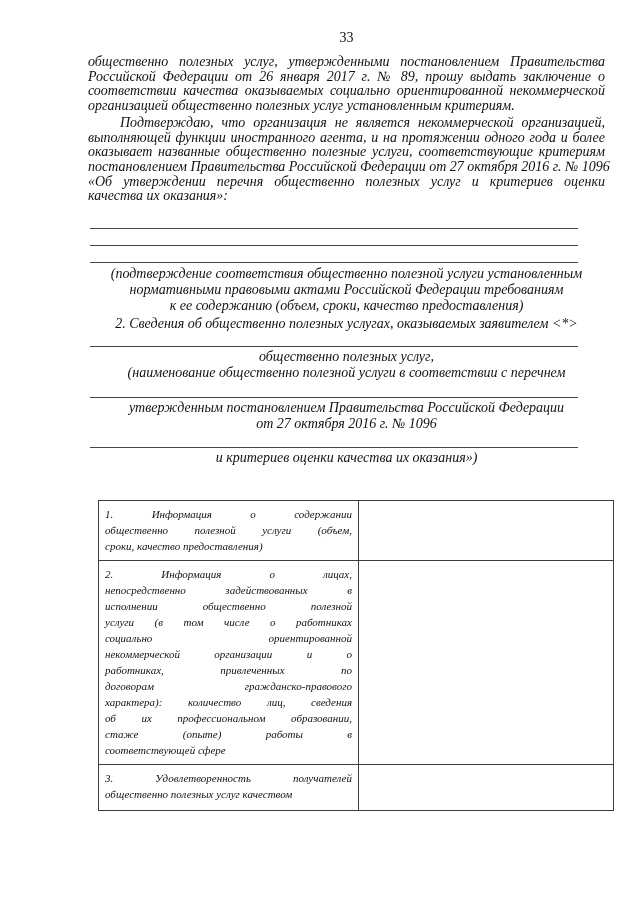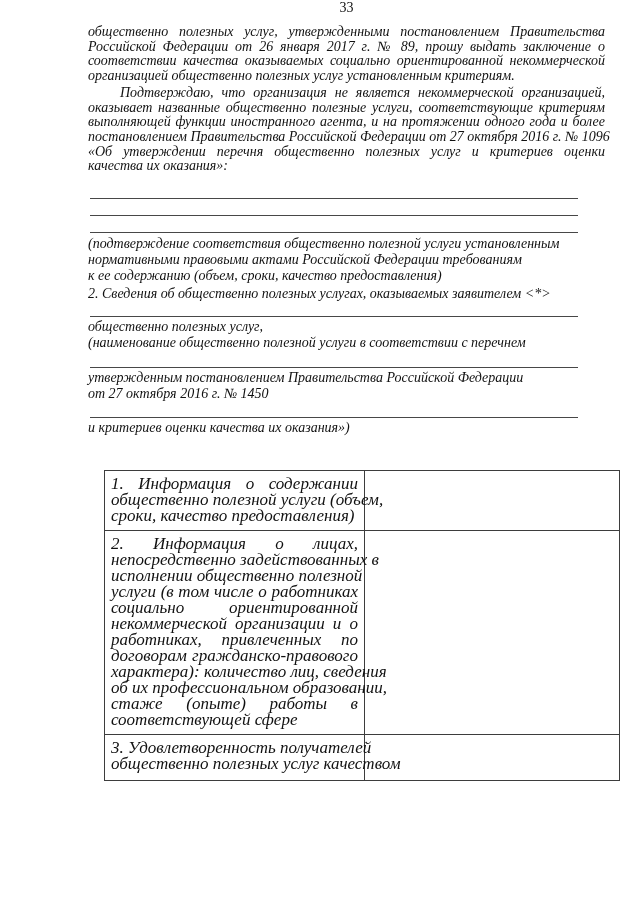--- a/index.html
+++ b/index.html
@@ -11,62 +11,63 @@
     position: relative;
     width: 640px;
     height: 904px;
     background: #ffffff;
     color: #111111;
     font-family: "Liberation Serif", "DejaVu Serif", serif;
     font-size: 14px;
     overflow: hidden;
   }
   .page-number {
+    padding-top: 30px;
     width: 517px;
     margin-left: 88px;
     text-align: center;
     line-height: 15px;
   }
   .content {
     margin-left: 88px;
     width: 517px;
     font-style: italic;
   }
   .para { margin-top: 10px; line-height: 14.7px; }
   .para + .para { margin-top: 2px; }
   .jl {
     text-align: justify;
     text-align-last: justify;
     white-space: nowrap;
   }
   .jl.last { text-align-last: left; }
   .indent-first .jl:first-child { text-indent: 32px; }
-  .cl { text-align: left; white-space: nowrap; }
+  .cl { text-align: center; white-space: nowrap; }
 
   .fill-group { margin-top: 8px; }
   .blank {
     margin-left: 2px;
     width: 488px;
     height: 16px;
     border-bottom: 1px solid #474747;
   }
   .blank.short-a { height: 12px; }
   .blank.short-b { height: 14px; }
   .blank.short-c { height: 13px; }
 
   .caption { margin-top: 3px; line-height: 16px; }
   .caption-tight { margin-top: 2px; line-height: 16px; }
 
   table.criteria {
     margin-top: 34px;
-    margin-left: 16px;
+    margin-left: 10px;
     border-collapse: collapse;
     table-layout: fixed;
     width: 489px;
-    font-size: 17px;
+    font-size: 11px;
   }
   table.criteria td {
     border: 1px solid #3d3d3d;
     vertical-align: top;
     padding: 5px 6px;
     line-height: 16px;
   }
   td.col-criterion { width: 247px; }
   td.col-value { width: 242px; }
   tr.row-1 { height: 60px; }
@@ -84,22 +85,22 @@
 
     <div class="para jblock">
         <div class="jl">общественно полезных услуг, утвержденными постановлением Правительства</div>
         <div class="jl">Российской Федерации от 26 января 2017 г. № 89, прошу выдать заключение о</div>
         <div class="jl">соответствии качества оказываемых социально ориентированной некоммерческой</div>
         <div class="jl last">организацией общественно полезных услуг установленным критериям.</div>
       </div>
 
     <div class="para indent-first">
         <div class="jl">Подтверждаю, что организация не является некоммерческой организацией,</div>
+        <div class="jl">выполняющей функции иностранного агента, и на протяжении одного года и более</div>
         <div class="jl">оказывает названные общественно полезные услуги, соответствующие критериям</div>
-        <div class="jl">выполняющей функции иностранного агента, и на протяжении одного года и более</div>
         <div class="jl">постановлением Правительства Российской Федерации от 27 октября 2016 г. № 1096</div>
         <div class="jl">«Об утверждении перечня общественно полезных услуг и критериев оценки</div>
         <div class="jl last">качества их оказания»:</div>
       </div>
 
     <div class="fill-group">
       <div class="blank"></div>
       <div class="blank"></div>
       <div class="blank"></div>
     </div>
@@ -116,21 +117,21 @@
 
     <div class="caption-tight">
         <div class="cl last">общественно полезных услуг,</div>
         <div class="cl">(наименование общественно полезной услуги в соответствии с перечнем</div>
       </div>
 
     <div class="blank short-b" style="margin-top:2px;"></div>
 
     <div class="caption-tight">
         <div class="cl">утвержденным постановлением Правительства Российской Федерации</div>
-        <div class="cl last">от 27 октября 2016 г. № 1450</div>
+        <div class="cl last">от 27 октября 2016 г. № 1096</div>
       </div>
 
     <div class="blank short-c" style="margin-top:2px;"></div>
 
     <div class="caption-tight">
         <div class="cl last">и критериев оценки качества их оказания»)</div>
       </div>
 
     <table class="criteria">
       <tbody>

